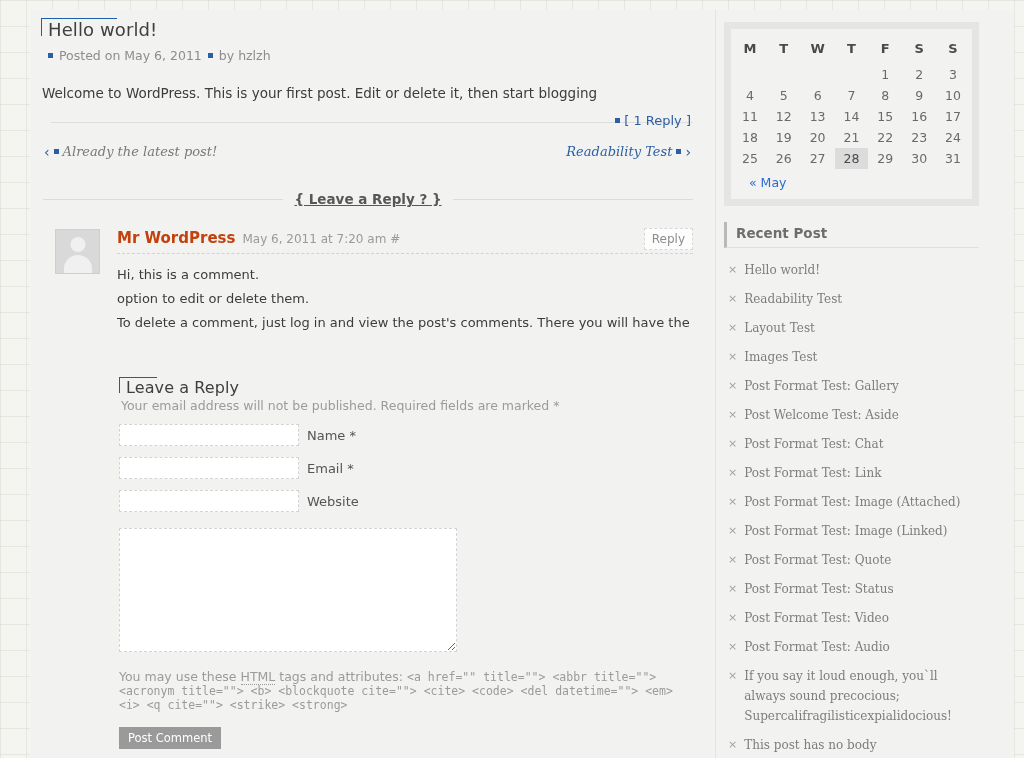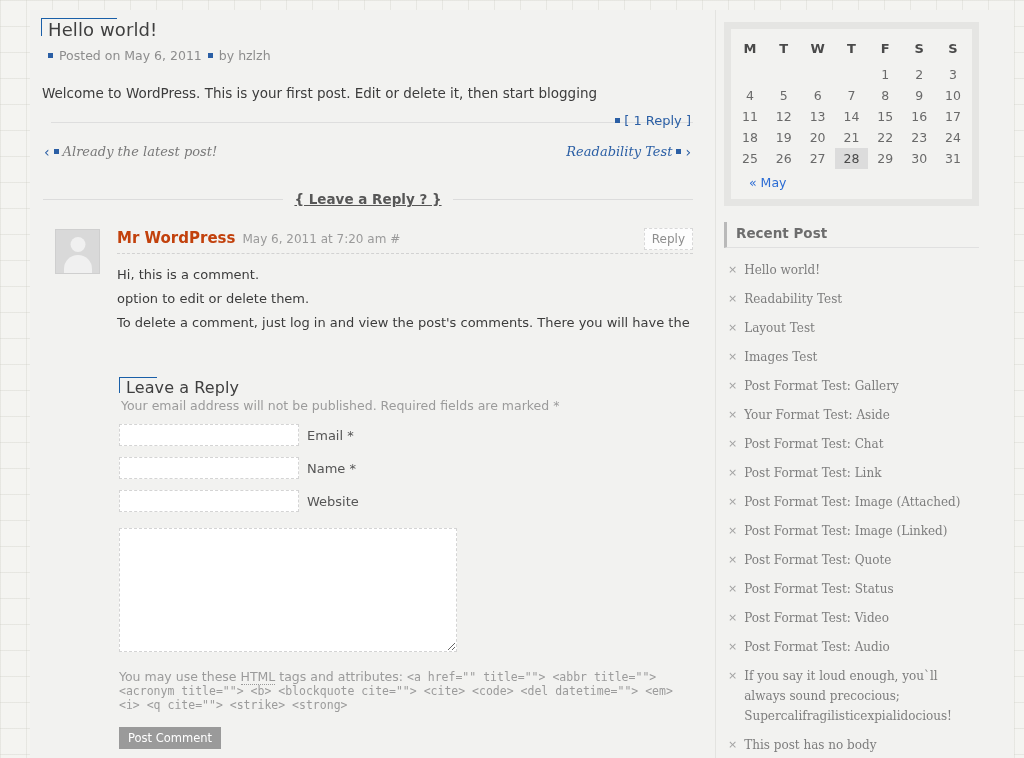--- a/index.html
+++ b/index.html
@@ -391,25 +391,25 @@
           </div>
         </div>
       </section>
 
       <section class="respond">
         <h3 id="reply-title" class="fancy-head">Leave a Reply</h3>
         <div class="notes">Your email address will not be published. Required fields are marked *</div>
 
         <div class="form-row">
           <input type="text" value="" style="">
-          <label>Email *</label>
+          <label>Name *</label>
         </div>
         <div class="form-row">
           <input type="text" value="" style="">
-          <label>Name *</label>
+          <label>Email *</label>
         </div>
         <div class="form-row">
           <input type="text" value="" style="">
           <label>Website</label>
         </div>
 
         <div class="ta-wrap">
           <textarea class="comment-box" style=""></textarea>
         </div>
 
@@ -511,21 +511,21 @@
             <li>
               <span class="x">×</span>
               <a href="#">Images Test</a>
             </li>
             <li>
               <span class="x">×</span>
               <a href="#">Post Format Test: Gallery</a>
             </li>
             <li>
               <span class="x">×</span>
-              <a href="#">Your Format Test: Aside</a>
+              <a href="#">Post Welcome Test: Aside</a>
             </li>
             <li>
               <span class="x">×</span>
               <a href="#">Post Format Test: Chat</a>
             </li>
             <li>
               <span class="x">×</span>
               <a href="#">Post Format Test: Link</a>
             </li>
             <li>

